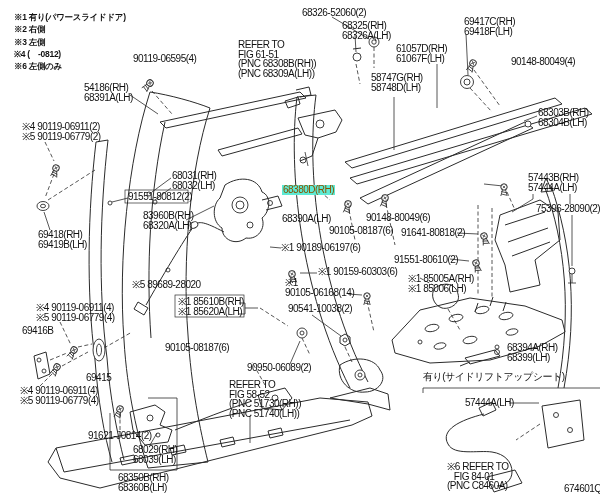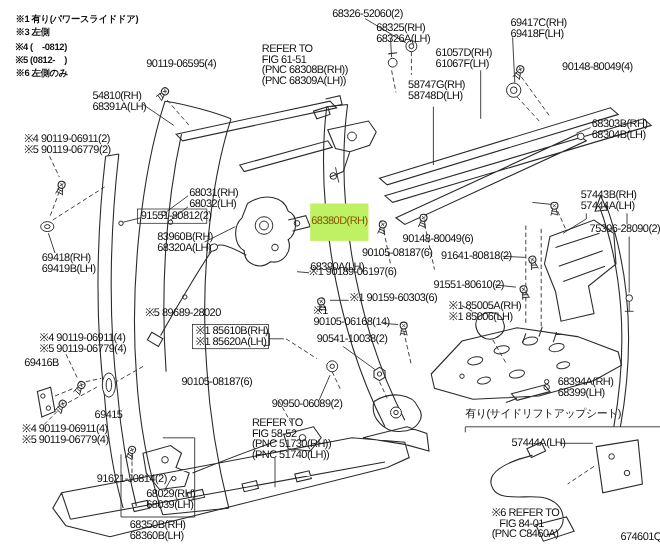--- a/index.html
+++ b/index.html
@@ -7,21 +7,21 @@
        font-family:"Liberation Sans",sans-serif;}
   .stage{position:absolute;left:0;top:0;width:600px;height:500px;}
   svg{position:absolute;left:0;top:0;}
   .lb{position:absolute;font-size:10px;font-weight:normal;letter-spacing:-0.5px;
       line-height:9.6px;white-space:pre;color:#111;cursor:pointer;}
   .static{cursor:default;}
   .legend{position:absolute;left:14px;top:11px;font-size:8.5px;font-weight:bold;
           letter-spacing:-0.3px;color:#111;}
   .legend div{line-height:12.3px;white-space:pre;}
   .hlwrap span{display:block;}
-  .hl{background:#bef264;color:#8a5200;padding:12px 1px;}
+  .hl{background:#5eead4;color:#8a5200;padding:0 1px;}
 </style>
 </head>
 <body>
 
 <div class="stage">
 
 <svg width="600" height="500" viewBox="0 0 600 500">
   <defs>
     <g id="scr" stroke="#2b2b2b" fill="none">
       <circle r="3.2" fill="#fff"></circle>
@@ -183,38 +183,38 @@
     <use href="#scr" transform="translate(292,274) rotate(-10)"></use>
     <use href="#scr" transform="translate(367,296)"></use>
     <use href="#scr" transform="translate(74,350) rotate(30)"></use>
     <use href="#scr" transform="translate(57,367) rotate(30)"></use>
     <use href="#scr" transform="translate(120,409) rotate(20)"></use>
   </g>
 </svg>
 
 <div class="legend">
   <div>※1 有り(パワースライドドア)</div>
+  <div>※2 右側</div>
   <div>※3 左側</div>
   <div>※4 (    -0812)</div>
-  <div>※5 (0812-    )</div>
   <div>※6 左側のみ</div>
 </div>
 
 <div class="lb" style="left:302px;top:8px">68326-52060(2)</div>
 <div class="lb" style="left:342px;top:21px">68325(RH)
 68326A(LH)</div>
 <div class="lb" style="left:464px;top:17px">69417C(RH)
 69418F(LH)</div>
 <div class="lb" style="left:396px;top:44px">61057D(RH)
 61067F(LH)</div>
 <div class="lb" style="left:133px;top:54px">90119-06595(4)</div>
 <div class="lb" style="left:511px;top:57px">90148-80049(4)</div>
 <div class="lb" style="left:371px;top:73px">58747G(RH)
 58748D(LH)</div>
-<div class="lb" style="left:84px;top:83px">54810(RH)
+<div class="lb" style="left:84px;top:83px">54186(RH)
 68391A(LH)</div>
 <div class="lb" style="left:538px;top:108px">68303B(RH)
 68304B(LH)</div>
 <div class="lb" style="left:22px;top:122px">※4 90119-06911(2)
 ※5 90119-06779(2)</div>
 <div class="lb" style="left:172px;top:171px">68031(RH)
 68032(LH)</div>
 <div class="lb" style="left:128px;top:192px">91551-80812(2)</div>
 <div class="lb" style="left:143px;top:211px">83960B(RH)
 68320A(LH)</div>

